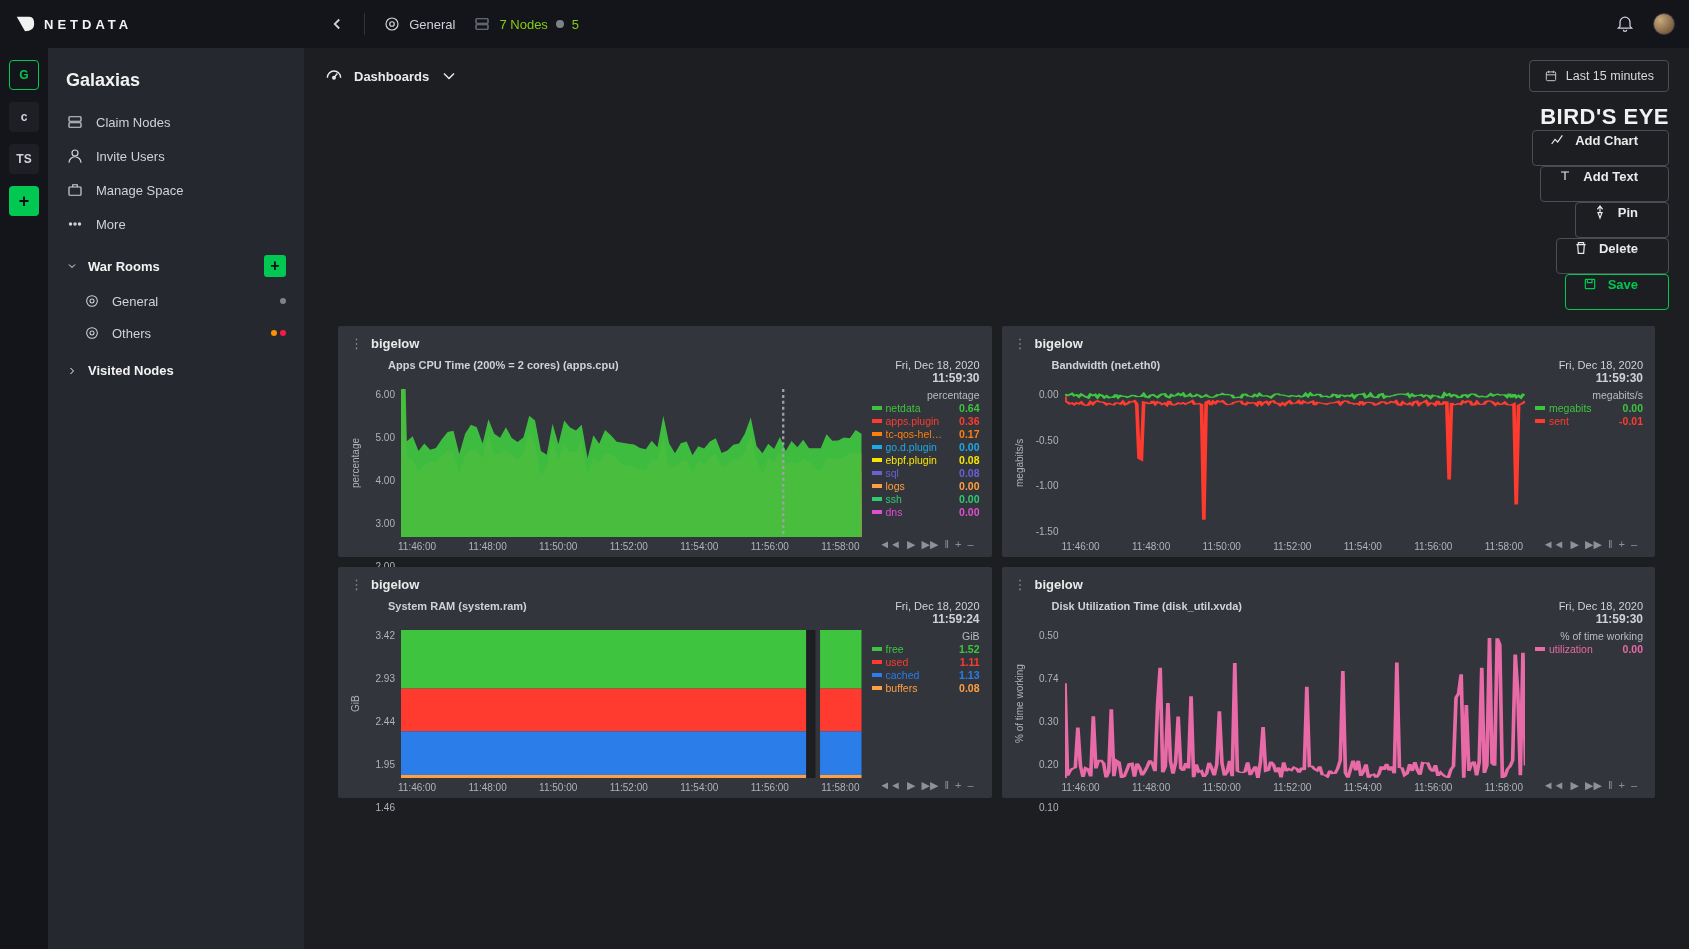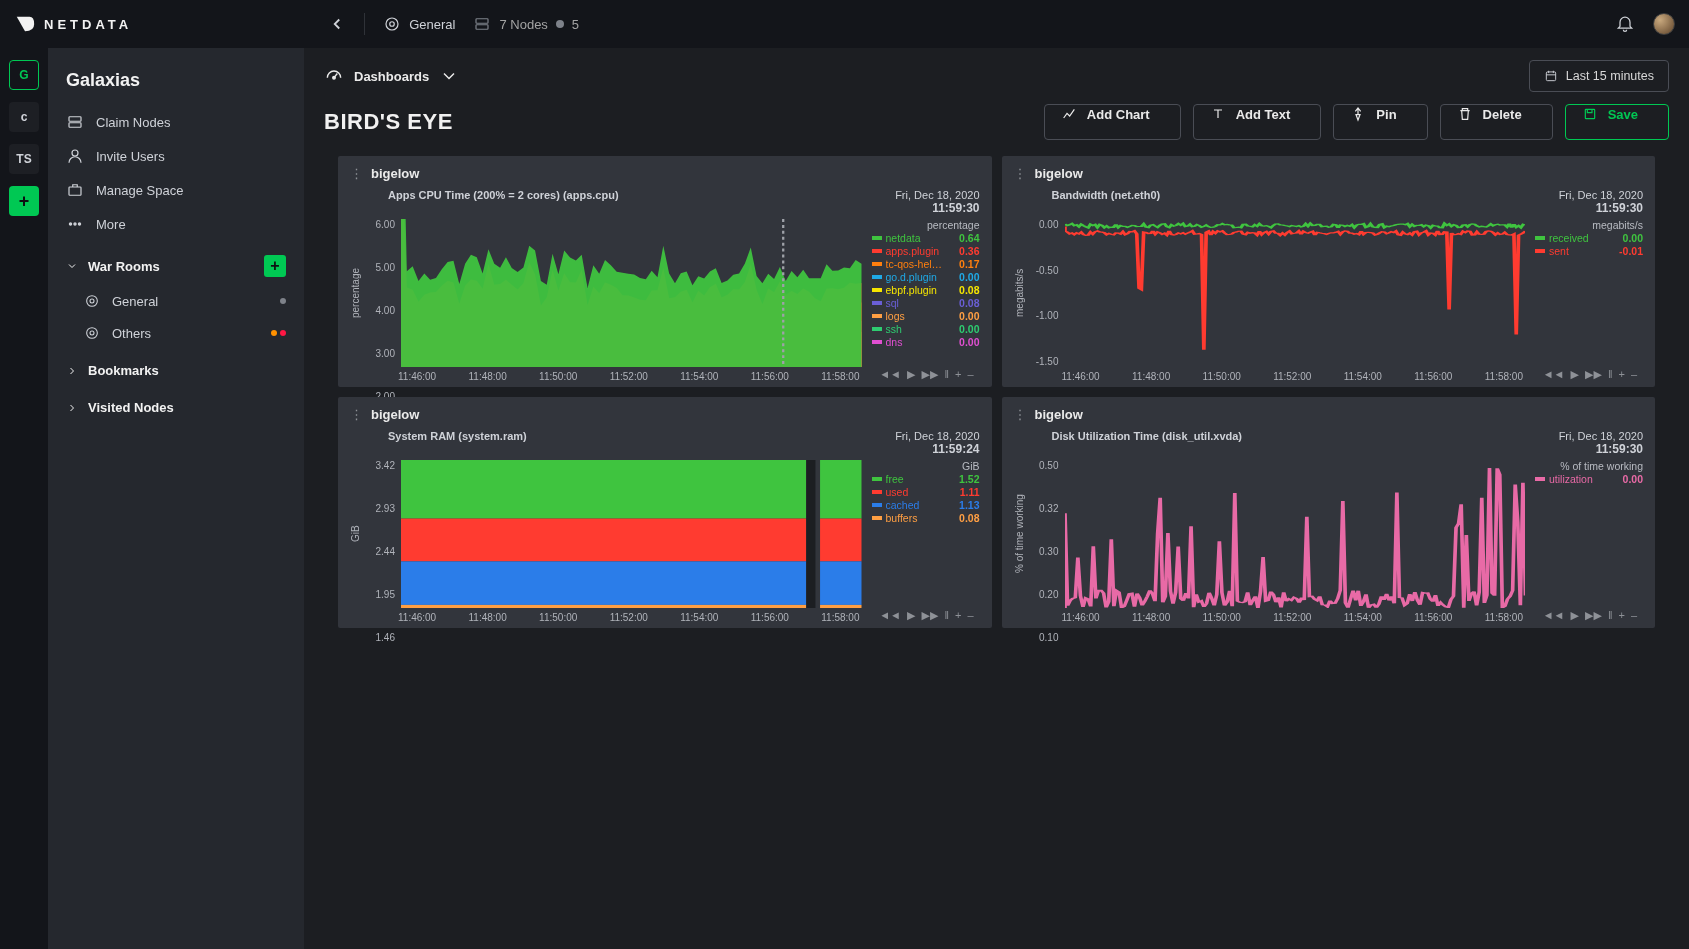--- a/index.html
+++ b/index.html
@@ -19,21 +19,21 @@
   background: #13151a;
   display: flex;
   align-items: center;
   padding: 0 14px;
   gap: 18px;
 }
 .logo { display: flex; align-items: center; gap: 8px; letter-spacing: 4px; font-weight: 600; color: #f2f2f2; }
 .logo svg { width: 22px; height: 22px; fill: #f2f2f2; }
 .topbar .sep { width: 1px; height: 22px; background: #2f3238; }
 .top-link { display: flex; align-items: center; gap: 8px; color: #cfd2d8; cursor: pointer; }
-.top-link.dim { color: #a3a3a3; text-align: center; }
+.top-link.dim { color: #84cc16; text-align: center; }
 .dot-grey { width: 8px; height: 8px; border-radius: 50%; background: #7e828a; display: inline-block; }
 .top-spacer { flex: 1; }
 .topbar-right { display: flex; align-items: center; gap: 18px; }
 .bell svg { width: 20px; height: 20px; stroke: #cfd2d8; fill: none; stroke-width: 1.5; }
 .avatar { width: 22px; height: 22px; border-radius: 50%; background: radial-gradient(circle at 30% 30%, #c9a97e, #5e432a); border: 1px solid #404040; }
 
 
 .layout { display: flex; height: calc(949px - 48px); }
 .rail {
   width: 48px;
@@ -87,21 +87,21 @@
   height: 56px; display: flex; align-items: center; padding: 0 20px; gap: 14px; text-align: center;
 }
 .subbar .dash { display: flex; align-items: center; gap: 10px; font-weight: 600; color: #eaeaea; cursor: pointer; }
 .subbar .dash svg { width: 20px; height: 20px; stroke: #eaeaea; fill: none; stroke-width: 1.7; }
 .subbar .spacer { flex: 1; }
 .btn-outline {
   display: flex; align-items: center; gap: 8px;
   border: 1px solid #4a4d55; color: #d8d8d8;
   padding: 8px 14px; border-radius: 4px; font-size: 12.5px; cursor: pointer;
 }
-.actions { display: flex; align-items: center; padding: 0 20px 16px; }
+.actions { display: flex; align-items: flex-end; padding: 0 20px 16px; flex-direction: column; }
 .actions h1 { font-size: 22px; font-weight: 800; color: #f1f1f1; letter-spacing: .5px; }
 .actions .spacer { flex: 1; }
 .act-btn {
   display: flex; align-items: center; gap: 10px;
   border: 1px solid #4a4d55; color: #eaeaea;
   height: 36px; padding: 0 30px 16px 16px; border-radius: 4px;
   margin-left: 12px; font-weight: 600; cursor: pointer;
 }
 .act-btn.save { border-color: #00c853; color: #00c853; }
 .act-btn svg { width: 16px; height: 16px; stroke: currentColor; fill: none; stroke-width: 1.8; }
@@ -269,26 +269,20 @@
             <span class="d" style="background:#ff9100"></span>
             <span class="d" style="background:#ff1744"></span>
           </span>
         </div>
       </div>
 
     <div class="side-section">
       <svg class="caret" viewBox="0 0 24 24">
           <path d="M9 6 L15 12 L9 18"></path>
         </svg>
-      <span>Bookmarks</span>
-    </div>
-    <div class="side-section">
-      <svg class="caret" viewBox="0 0 24 24">
-          <path d="M9 6 L15 12 L9 18"></path>
-        </svg>
       <span>Visited Nodes</span>
     </div>
   </div>
 
   <div class="main">
     <div class="subbar">
       <div class="dash">
         <svg viewBox="0 0 24 24">
             <path d="M4 14 a8 8 0 0 1 16 0"></path>
             <path d="M12 14 L16 9"></path>
@@ -474,21 +468,21 @@
               <svg viewBox="0 0 100 100" preserveAspectRatio="none">
       <path d="M0,4 L0,3.475514403292181 L0.5025125628140703,4.393428497942387 L1.0050251256281406,3.912422839506173 L1.507537688442211,3.0787937242798353 L2.0100502512562812,4.494393004115226 L2.512562814070352,3.98329475308642 L3.015075376884422,5.2584619341563785 L3.5175879396984926,3.5884130658436213 L4.0201005025125625,4.463888888888889 L4.522613065326634,5.264519032921811 L5.025125628140704,5.925488683127572 L5.527638190954774,3.60420524691358 L6.030150753768844,4.346965020576132 L6.532663316582915,3.7556198559670784 L7.035175879396985,5.654243827160494 L7.537688442211055,3.7557998971193416 L8.040201005025125,4.32880658436214 L8.542713567839195,5.86400462962963 L9.045226130653267,4.741023662551441 L9.547738693467336,5.895048868312758 L10.050251256281408,5.483487654320987 L10.552763819095476,5.552636316872428 L11.055276381909549,3.70434670781893 L11.557788944723619,5.762692901234568 L12.060301507537687,4.440637860082305 L12.562814070351758,5.006700102880659 L13.06532663316583,4.951620370370371 L13.5678391959799,5.65502829218107 L14.07035175879397,5.052109053497943 L14.572864321608039,4.300270061728395 L15.07537688442211,4.445807613168724 L15.577889447236181,5.090573559670782 L16.08040201005025,5.0586419753086425 L16.582914572864322,5.062975823045267 L17.08542713567839,3.372093621399177 L17.587939698492463,5.476736111111111 L18.090452261306535,5.7565329218107 L18.592964824120603,4.146669238683128 L19.09547738693467,3.8045524691358024 L19.597989949748744,4.776478909465021 L20.100502512562816,5.664300411522634 L20.603015075376884,4.292091049382716 L21.105527638190953,3.3728137860082303 L21.608040201005025,3.1749871399176954 L22.110552763819097,5.1893518518518515 L22.613065326633166,5.795537551440329 L23.115577889447238,3.9287294238683126 L23.618090452261306,4.7463348765432105 L24.120603015075375,4.294650205761317 L24.623115577889447,3.1755272633744855 L25.125628140703515,4.21304012345679 L25.628140703517587,3.1201517489711934 L26.13065326633166,5.165380658436214 L26.633165829145728,4.839467592592593 L27.1356783919598,3.522042181069959 L27.63819095477387,5.1482896090534975 L28.14070351758794,4.875617283950618 L28.643216080402013,3.7503215020576133 L29.145728643216078,4.3742541152263374 L29.64824120603015,5.571489197530864 L30.15075376884422,5.054989711934156 L30.65326633165829,4.093274176954733 L31.155778894472363,5.177083333333333 L31.65829145728643,5.6860468106995885 L32.1608040201005,5.555349794238683 L32.663316582914575,4.942399691358025 L33.165829145728644,3.8934927983539094 L33.66834170854271,4.010480967078189 L34.17085427135678,3.1174382716049385 L34.67336683417086,3.9273276748971195 L35.175879396984925,3.708667695473251 L35.678391959798994,3.9521990740740742 L36.18090452261307,4.037551440329218 L36.68341708542713,5.899909979423868 L37.185929648241206,5.696682098765432 L37.68844221105528,5.474164094650206 L38.19095477386934,5.834207818930041 L38.69346733668342,3.6008873456790123 L39.19597989949749,3.487165637860082 L39.698492462311556,4.76156121399177 L40.20100502512563,4.9148148148148145 L40.7035175879397,5.326556069958848 L41.20603015075377,3.9319701646090532 L41.70854271356784,4.88846450617284 L42.211055276381906,3.242335390946502 L42.71356783919598,4.595434670781893 L43.21608040201005,4.771836419753086 L43.71859296482412,4.484503600823045 L44.221105527638194,5.001954732510288 L44.72361809045226,5.814930555555556 L45.22613065326633,4.303060699588477 L45.7286432160804,3.4015303497942386 L46.231155778894475,3.267746913580247 L46.733668341708544,3.948006687242798 L47.23618090452261,4.044161522633745 L47.73869346733669,4.38028549382716 L48.24120603015075,4.669341563786008 L48.743718592964825,5.179848251028806 L49.246231155778894,4.402546296296297 L49.74874371859296,4.717065329218107 L50.25125628140703,5.058590534979424 L50.753768844221106,4.584529320987654 L51.256281407035175,5.341177983539095 L51.75879396984925,4.930388374485597 L52.26130653266332,3.1762345679012345 L52.76381909547738,4.791679526748972 L53.266331658291456,3.0452417695473253 L53.768844221105525,4.427662037037037 L54.2713567839196,4.318569958847736 L54.773869346733676,3.653150720164609 L55.27638190954774,3.588811728395062 L55.778894472361806,5.171849279835391 L56.28140703517588,5.004115226337449 L56.78391959798995,4.909683641975309 L57.286432160804026,5.601517489711934 L57.78894472361809,5.348135288065844 L58.291457286432156,3.640277777777778 L58.79396984924623,3.857574588477366 L59.2964824120603,5.935210905349795 L59.798994974874375,4.030594135802469 L60.30150753768844,4.190020576131687 L60.80402010050251,5.015342078189301 L61.30653266331658,4.330632716049383 L61.80904522613066,4.848855452674897 L62.311557788944725,3.838528806584362 L62.8140703517588,5.790393518518519 L63.31658291457286,4.084079218106996 L63.81909547738693,3.6547710905349797 L64.321608040201,3.6598765432098768 L64.82412060301507,3.1456918724279834 L65.32663316582915,5.714068930041153 L65.82914572864321,5.189081790123456 L66.33165829145729,3.28369341563786 L66.83417085427136,5.26642232510288 L67.33668341708542,5.62800925925926 L67.8391959798995,5.748083847736625 L68.34170854271356,3.5618312757201647 L68.84422110552764,3.226658950617284 L69.34673366834171,5.78886316872428 L69.84924623115577,4.850295781893005 L70.35175879396985,5.2350308641975305 L70.85427135678391,4.656031378600823 L71.35678391959799,4.381815843621399 L71.85929648241206,3.903125 L72.36180904522614,3.599588477366255 L72.8643216080402,3.4063914609053496 L73.36683417085426,3.4809413580246913 L73.86934673366834,3.869534465020576 L74.37185929648241,3.174022633744856 L74.87437185929649,5.218479938271605 L75.37688442211056,3.715869341563786 L75.87939698492463,4.934709362139918 L76.38190954773869,4.3657407407407405 L76.88442211055276,4.388593106995884 L77.38693467336684,3.938451646090535 L77.88944723618091,5.1727237654320986 L78.39195979899498,4.137705761316873 L78.89447236180904,4.435249485596708 L79.39698492462311,5.889429012345679 L79.89949748743719,4.213207304526749 L80.40201005025126,4.675102880658436 L80.90452261306532,4.765856481481482 L81.4070351758794,5.865097736625515 L81.90954773869346,5.90801183127572 L82.41206030150754,3.0520061728395063 L82.91457286432161,4.343377057613169 L83.41708542713567,3.3839763374485594 L83.91959798994975,4.997878086419753 L84.42211055276381,3.898045267489712 L84.92462311557789,4.352996399176955 L85.42713567839196,5.853472222222222 L85.92964824120602,5.779102366255144 L86.4321608040201,4.065072016460905 L86.93467336683418,3.8687885802469135 L87.43718592964824,5.236548353909464 L87.93969849246231,3.7702031893004113 L88.44221105527639,3.2938271604938274 L88.94472361809045,3.520383230452675 L89.44723618090453,4.718389917695474 L89.9497487437186,5.378587962962963 L90.45226130653266,4.880606995884774 L90.95477386934674,5.15963220164609 L91.4572864321608,5.373070987654321 L91.95979899497488,4.567219650205761 L92.46231155778895,3.343930041152263 L92.96482412060301,4.527276234567902 L93.46733668341709,3.830221193415638 L93.96984924623115,3.5212834362139915 L94.47236180904522,4.0912037037037035 L94.9748743718593,3.9196116255144036 L95.47738693467338,3.9416923868312757 L95.97989949748744,5.3148533950617285 L96.4824120603015,3.0853909465020575 L96.98492462311557,5.855156893004115 L97.48743718592965,3.4482253086419754 L97.98994974874373,5.577559156378601 L98.49246231155779,4.51167695473251 L98.99497487437185,5.741319444444445 L99.49748743718592,3.646116255144033 L100,4.161252572016461" stroke="#3fc43f" stroke-width="0.8" fill="none"></path>
       <path d="M0,5 L0,8.145807613168724 L0.5025125628140703,8.758641975308642 L1.0050251256281406,10.072093621399176 L1.507537688442211,9.4565329218107 L2.0100502512562812,10.504552469135803 L2.512562814070352,9.364300411522635 L3.015075376884422,10.072813786008231 L3.5175879396984926,8.889351851851853 L4.0201005025125625,10.628729423868313 L4.522613065326634,10.994650205761317 L5.025125628140704,10.91304012345679 L5.527638190954774,8.865380658436214 L6.030150753768844,10.222042181069959 L6.532663316582915,8.575617283950617 L7.035175879396985,8.074254115226337 L7.537688442211055,8.754989711934156 L8.040201005025125,8.877083333333333 L8.542713567839195,9.255349794238683 L9.045226130653267,10.59349279835391 L9.547738693467336,9.817438271604939 L10.050251256281408,10.408667695473252 L10.552763819095476,10.737551440329218 L11.055276381909549,9.396682098765432 L11.557788944723619,9.53420781893004 L12.060301507537687,10.187165637860083 L12.562814070351758,8.614814814814816 L13.06532663316583,10.631970164609054 L13.5678391959799,9.942335390946502 L14.07035175879397,8.471836419753087 L14.572864321608039,8.701954732510288 L15.07537688442211,8.003060699588477 L15.577889447236181,9.967746913580246 L16.08040201005025,46.771262002743484 L16.582914572864322,47.64619770233196 L17.08542713567839,8.758590534979424 L17.587939698492463,9.041177983539095 L18.090452261306535,9.876234567901236 L18.592964824120603,9.745241769547325 L19.09547738693467,8.018569958847737 L19.597989949748744,10.288811728395062 L20.100502512562816,8.704115226337448 L20.603015075376884,9.301517489711934 L21.105527638190953,10.340277777777779 L21.608040201005025,9.635210905349794 L22.110552763819097,10.890020576131686 L22.613065326633166,8.030632716049382 L23.115577889447238,10.538528806584363 L23.618090452261306,10.784079218106996 L24.120603015075375,10.359876543209877 L24.623115577889447,9.414068930041152 L25.125628140703515,9.98369341563786 L25.628140703517587,9.32800925925926 L26.13065326633166,10.261831275720166 L26.633165829145728,9.48886316872428 L27.1356783919598,8.93503086419753 L27.63819095477387,8.0818158436214 L28.14070351758794,10.299588477366255 L28.643216080402013,10.180941358024691 L29.145728643216078,9.874022633744856 L29.64824120603015,10.415869341563786 L30.15075376884422,88.3716135116598 L30.65326633165829,8.872723765432099 L31.155778894472363,8.135249485596708 L31.65829145728643,10.913207304526749 L32.1608040201005,8.465856481481481 L32.663316582914575,9.60801183127572 L33.165829145728644,8.043377057613169 L33.66834170854271,8.697878086419752 L34.17085427135678,8.052996399176955 L34.67336683417086,9.479102366255145 L35.175879396984925,10.568788580246913 L35.678391959798994,10.470203189300411 L36.18090452261307,10.220383230452676 L36.68341708542713,9.078587962962963 L37.185929648241206,8.859632201646091 L37.68844221105528,8.267219650205762 L38.19095477386934,8.227276234567901 L38.69346733668342,10.22128343621399 L39.19597989949749,10.619611625514404 L39.698492462311556,9.014853395061728 L40.20100502512563,9.555156893004115 L40.7035175879397,9.2775591563786 L41.20603015075377,9.441319444444444 L41.70854271356784,10.861252572016461 L42.211055276381906,8.241062242798353 L42.71356783919598,10.50667438271605 L43.21608040201005,9.139570473251029 L43.71859296482412,8.510120884773663 L44.221105527638194,10.210918209876542 L44.72361809045226,8.39011059670782 L45.22613065326633,8.084735082304526 L45.7286432160804,9.554050925925926 L46.231155778894475,9.612872942386831 L46.733668341708544,10.964904835390946 L47.23618090452261,9.536072530864198 L47.73869346733669,10.807857510288066 L48.24120603015075,9.150630144032922 L48.743718592964825,8.156983024691359 L49.246231155778894,9.975064300411523 L49.74874371859296,9.641911008230453 L50.25125628140703,9.416782407407407 L50.753768844221106,8.114493312757201 L51.256281407035175,10.43874742798354 L51.75879396984925,8.315470679012346 L52.26130653266332,9.226144547325102 L52.76381909547738,9.541139403292181 L53.266331658291456,8.853047839506173 L53.768844221105525,8.310018004115227 L54.2713567839196,10.949086934156378 L54.773869346733676,9.02951388888889 L55.27638190954774,9.366113683127573 L55.778894472361806,9.662590020576133 L56.28140703517588,9.844868827160493 L56.78391959798995,10.39443158436214 L57.286432160804026,9.68164866255144 L57.78894472361809,9.299112654320988 L58.291457286432156,9.39497170781893 L58.79396984924623,9.006262860082305 L59.2964824120603,8.39224537037037 L59.798994974874375,10.367734053497943 L60.30150753768844,8.636432613168724 L60.80402010050251,8.124266975308641 L61.30653266331658,8.312718621399178 L61.80904522613066,9.5721579218107 L62.311557788944725,9.495177469135802 L62.8140703517588,10.229925411522633 L63.31658291457286,9.81343878600823 L63.81909547738693,10.504976851851852 L64.321608040201,8.119354423868312 L64.82412060301507,10.360275205761317 L65.32663316582915,9.15366512345679 L65.82914572864321,8.981005658436214 L66.33165829145729,9.212667181069959 L66.83417085427136,9.441242283950617 L67.33668341708542,10.814879115226338 L67.8391959798995,10.370614711934156 L68.34170854271356,9.367708333333333 L68.84422110552764,8.620974794238684 L69.34673366834171,8.83411779835391 L69.84924623115577,9.933063271604938 L70.35175879396985,9.399292695473251 L70.85427135678391,8.603176440329218 L71.35678391959799,9.137307098765433 L71.85929648241206,8.149832818930042 L72.36180904522614,10.677790637860081 L72.8643216080402,10.980439814814815 L73.36683417085426,8.872595164609054 L73.86934673366834,10.057960390946501 L74.37185929648241,10.462461419753087 L74.87437185929649,9.567579732510287 L75.37688442211056,10.743685699588477 L75.87939698492463,8.583371913580248 L76.38190954773869,8.234786522633744 L76.88442211055276,10.734966563786008 L77.38693467336684,9.343171296296296 L77.88944723618091,8.874215534979424 L78.39195979899498,8.031802983539094 L78.89447236180904,10.741859567901233 L79.39698492462311,9.485866769547325 L79.89949748743719,9.634194958847736 L80.40201005025126,10.779436728395062 L80.90452261306532,8.069740226337448 L81.4070351758794,10.542142489711935 L81.90954773869346,10.455902777777778 L82.41206030150754,8.625835905349794 L82.91457286432161,8.755645576131688 L83.41708542713567,61.15948645404664 L83.91959798994975,9.418518518518518 L84.42211055276381,10.65789609053498 L84.92462311557789,10.523816872427984 L85.42713567839196,9.942206790123457 L85.92964824120602,10.39454732510288 L86.4321608040201,8.251208847736626 L86.93467336683418,9.104783950617284 L87.43718592964824,8.103420781893004 L87.93969849246231,8.284156378600823 L88.44221105527639,10.90625 L88.94472361809045,10.78451646090535 L89.44723618090453,8.622659465020575 L89.9497487437186,10.346604938271605 L90.45226130653266,10.437834362139917 L90.95477386934674,10.266718106995885 L91.4572864321608,8.425848765432098 L91.95979899497488,8.063374485596707 L92.46231155778895,8.216332304526748 L92.96482412060301,9.143981481481482 L93.46733668341709,10.66113683127572 L93.96984924623115,9.471502057613169 L94.47236180904522,10.501003086419754 L94.9748743718593,10.231121399176955 L95.47738693467338,9.032227366255144 L95.97989949748744,10.496913580246913 L96.4824120603015,10.773328189300411 L96.98492462311557,10.898508230452675 L97.48743718592965,10.131712962962963 L97.98994974874373,77.95631858710561 L98.49246231155779,10.909555041152263 L98.99497487437185,10.270846193415638 L99.49748743718592,9.406828703703704 L100,8.132317386831275" stroke="#ff3b30" stroke-width="0.8" fill="none"></path>
     </svg>
             </div>
       <div class="legend">
         <div class="unit">megabits/s</div>
 
     <div class="row">
       <span class="sw" style="background:#3fc43f"></span>
-      <span class="lbl" style="color:#3fc43f">received</span>
+      <span class="lbl" style="color:#3fc43f">megabits</span>
       <span class="val" style="color:#3fc43f">0.00</span>
     </div>
     <div class="row">
       <span class="sw" style="background:#ff3b30"></span>
       <span class="lbl" style="color:#ff3b30">sent</span>
       <span class="val" style="color:#ff3b30">-0.01</span>
     </div>
       </div>
     </div>
     <div class="x-ticks">
@@ -599,21 +593,21 @@
       <div><b>Disk Utilization Time (disk_util.xvda)</b></div>
       <div class="ts">
         <div>Fri, Dec 18, 2020</div>
         <div class="t2">11:59:30</div>
       </div>
     </div>
     <div class="chart-body">
       <div class="y-axis-label">% of time working</div>
       <div class="y-ticks">
               <div>0.50</div>
-              <div>0.32</div>
+              <div>0.74</div>
               <div>0.30</div>
               <div>0.20</div>
               <div>0.10</div>
               <div>0.00</div>
             </div>
       <div class="plot">
               <svg viewBox="0 0 100 100" preserveAspectRatio="none">
       <path d="M0,100 L0,35.96056241426612 L0.5586592178770949,98.37854938271605 L1.1173184357541899,94.99511316872427 L1.675977653631285,93.54994855967078 L2.2346368715083798,93.00601851851852 L2.793296089385475,65.96748542524006 L3.35195530726257,91.70020576131688 L3.910614525139665,99.31059670781893 L4.4692737430167595,93.15555555555555 L5.027932960893855,93.97582304526749 L5.58659217877095,98.95658436213992 L6.145251396648044,58.328360768175585 L6.70391061452514,93.55509259259259 L7.262569832402235,88.09758230452675 L7.82122905027933,88.13389917695473 L8.379888268156424,89.96033950617284 L8.938547486033519,99.65097736625515 L9.497206703910614,95.72433127572016 L10.05586592178771,53.529299554183815 L10.614525139664805,98.77654320987655 L11.1731843575419,88.18940329218107 L11.731843575418994,89.31831275720165 L12.290502793296088,99.7929012345679 L12.849162011173185,99.02057613168725 L13.40782122905028,94.85318930041153 L13.966480446927374,90.2537037037037 L14.52513966480447,89.96286008230453 L15.083798882681565,99.16584362139918 L15.64245810055866,90.15895061728395 L16.201117318435752,93.01625514403293 L16.75977653631285,98.25627572016461 L17.318435754189945,95.50864197530865 L17.877094972067038,92.18076131687243 L18.435754189944134,88.12448559670781 L18.994413407821227,90.30277777777778 L19.553072625698324,95.45637860082304 L20.11173184357542,49.98122427983539 L20.670391061452513,25.51060956790124 L21.22905027932961,96.19423868312757 L21.787709497206702,92.22438271604938 L22.3463687150838,49.31400034293553 L22.905027932960895,88.6315329218107 L23.463687150837988,97.03822016460906 L24.022346368715084,89.45725308641975 L24.581005586592177,58.52947102194787 L25.139664804469277,93.66995884773662 L25.69832402234637,95.13220164609054 L26.256983240223462,89.94012345679012 L26.81564245810056,93.5011316872428 L27.37430167597765,44.754243827160494 L27.932960893854748,99.47618312757201 L28.49162011173184,90.6729938271605 L29.05027932960894,95.9562242798354 L29.608938547486037,95.17772633744856 L30.16759776536313,99.30046296296297 L30.726256983240223,97.06517489711935 L31.28491620111732,89.65704732510288 L31.843575418994412,93.37237654320988 L32.402234636871505,98.2852366255144 L32.960893854748605,90.91414609053498 L33.5195530726257,54.9085433813443 L34.07821229050279,89.68858024691357 L34.63687150837989,98.32366255144034 L35.19553072625698,96.00812757201646 L35.754189944134076,88.3716049382716 L36.312849162011176,98.82150205761317 L36.87150837988827,22.287422839506178 L37.43016759776536,95.35210905349794 L37.988826815642454,96.10447530864198 L38.547486033519554,96.27659465020577 L39.10614525139665,95.72031893004115 L39.66480446927375,89.39861111111111 L40.22346368715084,98.05221193415638 L40.78212290502793,94.86630658436214 L41.340782122905026,92.1371913580247 L41.899441340782126,99.93894032921811 L42.45810055865922,88.7900720164609 L43.01675977653631,65.54357424554183 L43.575418994413404,95.4533950617284 L44.134078212290504,94.97736625514403 L44.6927374301676,88.88405349794239 L45.2513966480447,90.80308641975309 L45.81005586592179,96.14187242798354 L46.36871508379888,92.7522633744856 L46.927374301675975,99.59722222222223 L47.486033519553075,89.41748971193415 L48.04469273743017,95.39825102880658 L48.60335195530726,93.8358024691358 L49.162011173184354,94.80421810699589 L49.72067039106145,92.82201646090535 L50.27932960893855,93.51882716049383 L50.83798882681564,96.30205761316873 L51.39664804469274,93.02355967078189 L51.955307262569825,94.6462962962963 L52.513966480446925,38.34653635116598 L53.072625698324025,92.25715020576132 L53.63128491620112,92.03420781893004 L54.18994413407822,94.04583333333333 L54.7486033519553,95.03276748971193 L55.3072625698324,92.18019547325103 L55.865921787709496,97.78441358024692 L56.424581005586596,97.91949588477367 L56.98324022346368,99.1039609053498 L57.54189944134078,94.96743827160493 L58.10055865921788,96.9173353909465 L58.659217877094974,96.80550411522634 L59.217877094972074,93.5949074074074 L59.77653631284916,88.02628600823046 L60.33519553072626,27.639596193415642 L60.893854748603346,96.56615226337449 L61.452513966480446,99.74444444444444 L62.01117318435754,93.8980452674897 L62.56983240223464,88.21213991769548 L63.128491620111724,94.98302469135803 L63.687150837988824,88.28477366255144 L64.24581005586593,98.63590534979424 L64.80446927374301,95.66604938271605 L65.36312849162012,90.78261316872428 L65.92178770949721,99.83744855967078 L66.4804469273743,97.79351851851852 L67.0391061452514,97.39156378600823 L67.59776536312849,99.81676954732511 L68.15642458100558,97.36543209876544 L68.71508379888269,92.11162551440329 L69.27374301675978,94.5738683127572 L69.83240223463687,90.3817901234568 L70.39106145251397,94.94279835390947 L70.94972067039106,92.10874485596707 L71.50837988826815,96.8425925925926 L72.06703910614524,21.931412894375853 L72.62569832402235,92.89789094650206 L73.18435754189943,93.11939300411522 L73.74301675977654,98.24212962962963 L74.30167597765363,97.00684156378601 L74.86033519553072,90.59871399176954 L75.41899441340783,95.31404320987654 L75.97765363128491,89.22690329218108 L76.53631284916202,94.85581275720165 L77.09497206703911,97.8304012345679 L77.6536312849162,89.55807613168724 L78.2122905027933,89.89068930041152 L78.77094972067039,89.7912037037037 L79.3296089385475,94.00036008230452 L79.88826815642457,95.70334362139917 L80.44692737430168,91.19645061728394 L81.00558659217877,98.55375514403292 L81.56424581005587,96.2937757201646 L82.12290502793296,98.04614197530864 L82.68156424581005,99.21826131687243 L83.24022346368714,99.66198559670782 L83.79888268156425,94.34027777777777 L84.35754189944134,91.99387860082305 L84.91620111731844,45.70278206447188 L85.47486033519553,42.745070301783265 L86.03351955307262,29.837234224965698 L86.59217877094973,99.88935185185186 L87.15083798882681,50.655799897119344 L87.70949720670392,95.19393004115227 L88.26815642458101,90.16970164609053 L88.8268156424581,88.83991769547325 L89.3854748603352,98.2045781893004 L89.94413407821229,89.26368312757202 L90.5027932960894,25.465620713305896 L91.06145251396647,96.53431069958847 L91.62011173184358,91.35267489711934 L92.17877094972067,5.333376200274358 L92.73743016759776,89.9875 L93.29608938547486,91.67623456790123 L93.85474860335195,5.628086419753089 L94.41340782122904,9.808727709190663 L94.97206703910615,99.85900205761317 L95.53072625698324,98.89958847736625 L96.08938547486034,93.96795267489712 L96.64804469273743,92.06409465020576 L97.20670391061452,88.18801440329219 L97.76536312849163,16.546274862825783 L98.32402234636871,42.05922067901234 L98.88268156424581,98.0775720164609 L99.4413407821229,15.445944787379972 L100,91.51486625514403" stroke="#e86aa6" stroke-width="0.8" fill="none"></path>
     </svg>
             </div>

